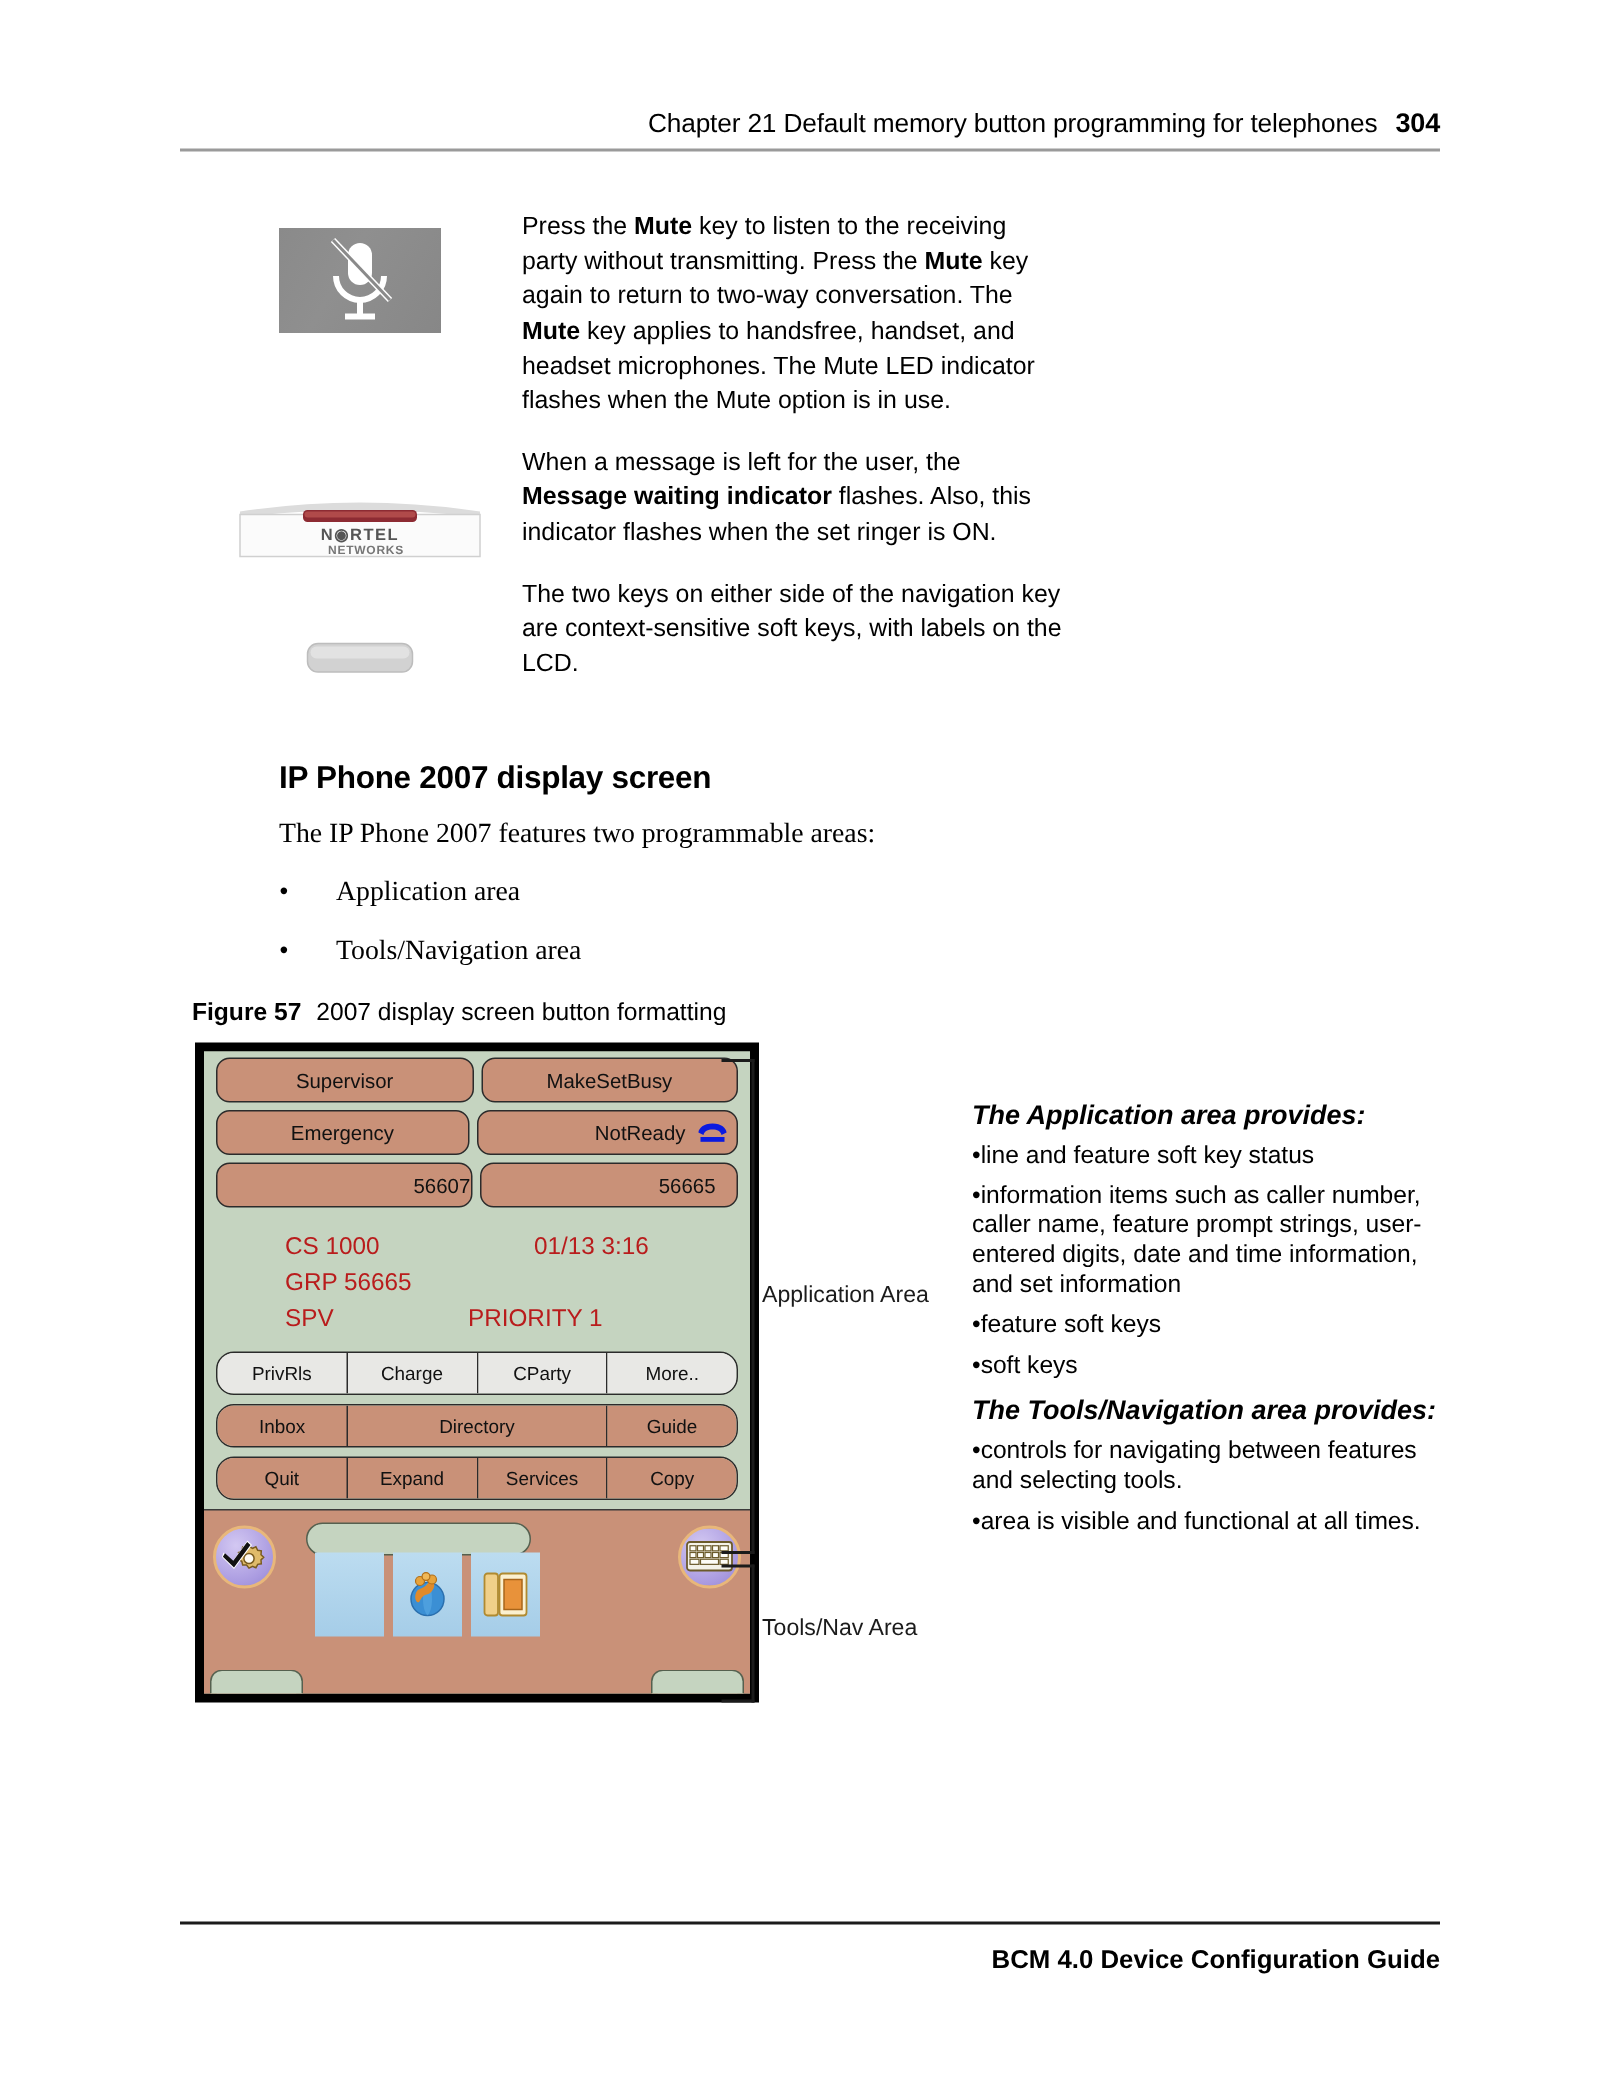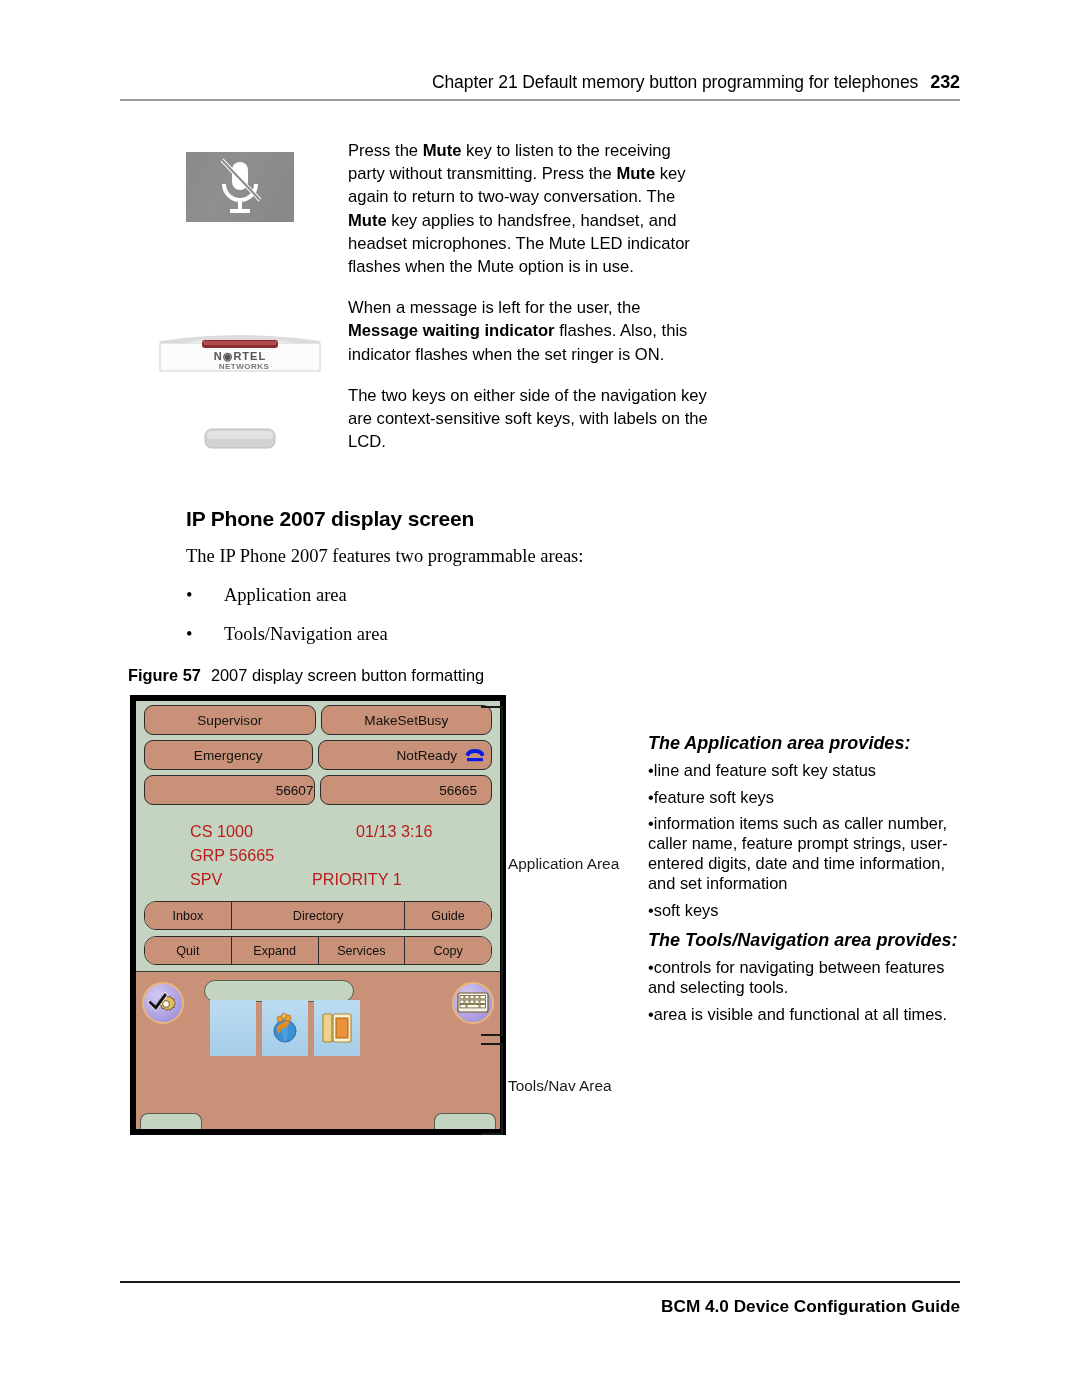--- a/index.html
+++ b/index.html
@@ -316,21 +316,21 @@
     text-align: right;
     font-size: 17.2px;
     font-weight: bold;
     white-space: nowrap;
   }
 </style>
 </head>
 <body>
 
 <div class="page-header">
-  <span>Chapter 21  Default memory button programming for telephones</span><span class="hdr-num">232</span>
+  <span>Chapter 21  Default memory button programming for telephones</span><span class="hdr-num">304</span>
 </div>
 <div class="rule-top"></div>
 
 <div class="img-mute">
   <svg width="108" height="70" viewBox="0 0 108 70">
     <g fill="none" stroke="#ffffff" stroke-width="4">
       <rect x="46" y="10" width="16" height="28" rx="8" fill="#ffffff" stroke="none"></rect>
       <path d="M38 32 a16 16 0 0 0 32 0"></path>
       <line x1="54" y1="48" x2="54" y2="58"></line>
       <line x1="44" y1="59" x2="64" y2="59"></line>
@@ -423,20 +423,26 @@
         </div>
         <div class="info-line">
           <span class="c1">GRP 56665</span>
         </div>
         <div class="info-line">
           <span class="c1">SPV</span>
           <span class="c3">PRIORITY  1</span>
         </div>
       </div>
 
+      <div class="seg-row light">
+        <div class="seg">PrivRls</div>
+        <div class="seg">Charge</div>
+        <div class="seg">CParty</div>
+        <div class="seg">More..</div>
+      </div>
       <div class="seg-row tan">
         <div class="seg">Inbox</div>
         <div class="seg w2">Directory</div>
         <div class="seg">Guide</div>
       </div>
       <div class="seg-row tan">
         <div class="seg">Quit</div>
         <div class="seg">Expand</div>
         <div class="seg">Services</div>
         <div class="seg">Copy</div>
@@ -501,22 +507,22 @@
 
 <div class="bracket" style="left:481px; top:706px; width:22px; height:330px;"></div>
 <div class="ann-label" style="left:508px; top:855px;">Application Area</div>
 
 <div class="bracket" style="left:481px; top:1043px; width:22px; height:92px;"></div>
 <div class="ann-label" style="left:508px; top:1077px;">Tools/Nav Area</div>
 
 <div class="desc-col">
   <h4>The Application area provides:</h4>
   <p class="bl">line and feature soft key status</p>
+  <p class="bl">information items such as caller number, caller name, feature prompt strings, user-entered digits, date and time information, and set information</p>
   <p class="bl">feature soft keys</p>
-  <p class="bl">information items such as caller number, caller name, feature prompt strings, user-entered digits, date and time information, and set information</p>
   <p class="bl">soft keys</p>
   <h4 class="second">The Tools/Navigation area provides:</h4>
   <p class="bl">controls for navigating between features and selecting tools.</p>
   <p class="bl">area is visible and functional at all times.</p>
 </div>
 
 <div class="rule-bottom"></div>
 <div class="page-footer">BCM 4.0 Device Configuration Guide</div>
 
 </body></html>

